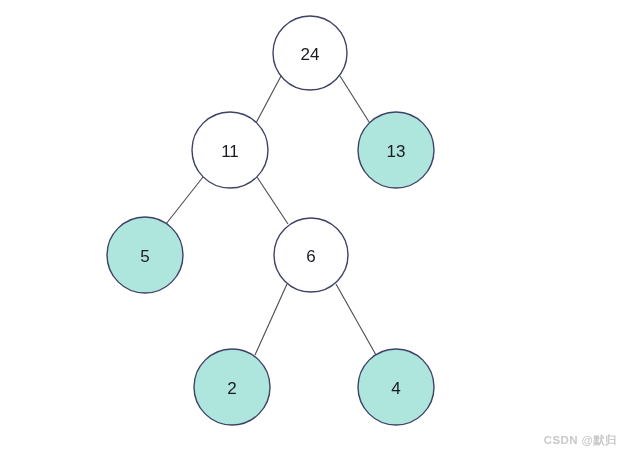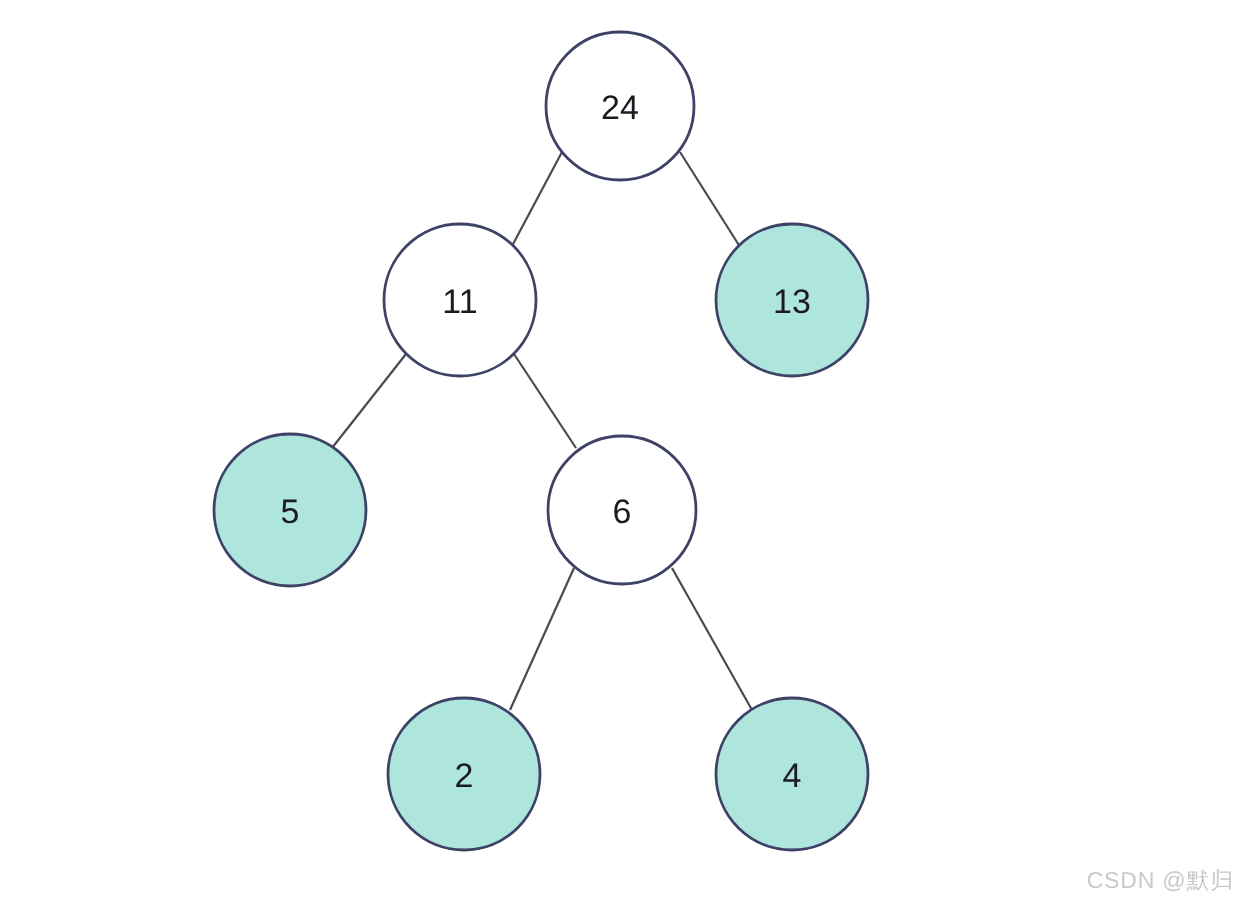--- a/index.html
+++ b/index.html
@@ -42,20 +42,21 @@
   }
   #watermark {
     position: absolute;
     right: 9px;
     bottom: 9px;
     font-family: "Liberation Sans", sans-serif;
     font-size: 11.5px;
     color: #c9c9c9;
     letter-spacing: 0.4px;
     white-space: nowrap;
+    font-weight: bold;
   }
 </style>
 </head>
 <body>
 
 <svg id="diagram-canvas" viewBox="0 0 626 457" xmlns="http://www.w3.org/2000/svg">
   <g id="edge-layer">
       <line x1="281" y1="76" x2="256" y2="123" class="edge-line"></line>
       <line x1="340" y1="76" x2="371" y2="125" class="edge-line"></line>
       <line x1="203" y1="177" x2="166" y2="224" class="edge-line"></line>

